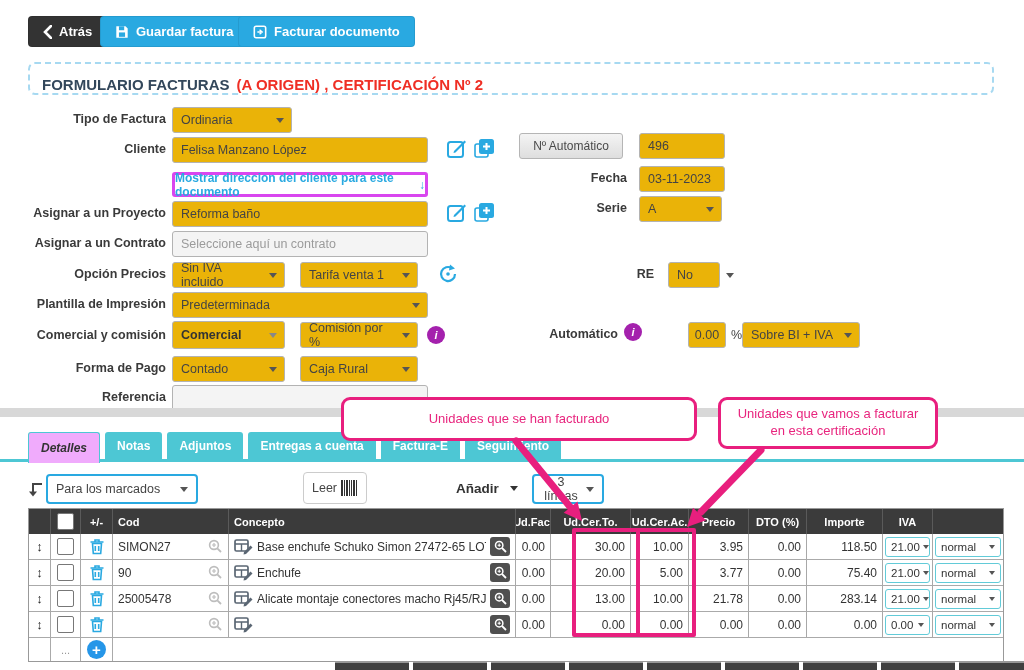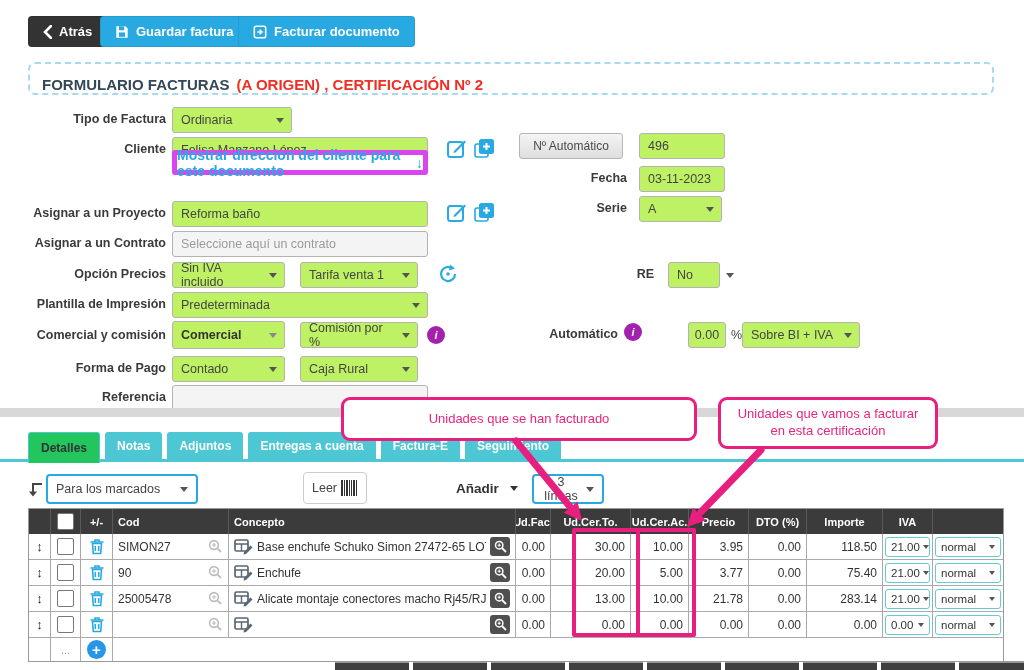--- a/index.html
+++ b/index.html
@@ -15,46 +15,46 @@
 
   
   .title-box{position:absolute;left:28px;top:62px;width:966px;height:33px;border:2px dashed #a7d9f1;
        border-radius:7px;display:flex;align-items:flex-end;padding:0 12px;box-sizing:border-box;
        font-size:15px;font-weight:bold;color:#33475b;white-space:pre;}
   .title-accent{color:#ef2e24;margin-left:7px;}
 
   
   .lbl{position:absolute;font-size:12.5px;font-weight:bold;color:#3a3a3a;text-align:right;width:150px;}
   .lblr{position:absolute;font-size:12.5px;font-weight:bold;color:#3a3a3a;text-align:right;width:120px;}
-  .inp,.sel{position:absolute;height:26px;border:1px solid #b3b3b3;border-radius:3px;background:#bef264;
+  .inp,.sel{position:absolute;height:26px;border:1px solid #b3b3b3;border-radius:3px;background:#eab308;
        font-size:12.5px;color:#444;display:flex;align-items:center;padding:0 8px;box-sizing:border-box;}
   .sel{justify-content:space-between;padding-right:7px;}
   .inp.ro{background:#f4f4f4;}
   .ph{color:#9b9b9b;}
   .chev{width:0;height:0;border-left:4px solid transparent;border-right:4px solid transparent;
         border-top:5px solid #555;margin-left:6px;flex:none;}
   .chev.gray{border-top-color:#888;}
   .chev.small{border-left-width:3px;border-right-width:3px;border-top-width:4px;margin-left:3px;}
-  .mostrar{position:absolute;left:172px;top:150px;width:256px;height:25px;border:5px solid #d946ef;
-       border-radius:3px;background:#fff;color:#29a9e1;font-weight:bold;font-size:14px;
+  .mostrar{position:absolute;left:172px;top:172px;width:256px;height:25px;border:3px solid #d946ef;
+       border-radius:3px;background:#fff;color:#29a9e1;font-weight:bold;font-size:12px;
        display:flex;align-items:center;justify-content:center;gap:5px;box-sizing:border-box;}
   .icon-abs{position:absolute;}
   .info{position:absolute;width:18px;height:18px;border-radius:50%;background:#a421ad;color:#fff;
        font-weight:bold;font-size:11px;display:flex;align-items:center;justify-content:center;font-style:italic;}
   .numauto{position:absolute;left:519px;top:133px;width:104px;height:26px;border:1px solid #b5b5b5;
        border-radius:3px;background:linear-gradient(#f4f4f4,#dedede);color:#4a4a4a;font-size:12px;
        display:flex;align-items:center;justify-content:center;box-sizing:border-box;}
   .pct{position:absolute;font-size:12.5px;color:#444;}
 
   
   .divider{position:absolute;left:0;top:408px;width:1024px;height:9px;background:#d8d8d8;}
   .tabs{position:absolute;left:28px;top:432px;display:flex;gap:5px;z-index:5;}
   .tab{height:27px;background:#4dc7d4;color:#fff;font-weight:bold;font-size:12px;display:flex;
        align-items:center;padding:0 12px;border-radius:3px 3px 0 0;box-sizing:border-box;}
-  .tab.active{background:#22c55e;color:#333;border:1px solid #4dc7d4;border-bottom:none;height:31px;z-index:6;}
+  .tab.active{background:#f0abfc;color:#333;border:1px solid #4dc7d4;border-bottom:none;height:31px;z-index:6;font-style:italic;}
   .tab-underline{position:absolute;left:0;top:459px;width:1024px;height:3px;background:#4dc7d4;z-index:4;}
 
   
   .marked-sel,.lines-sel{position:absolute;height:30px;border:2px solid #29a9e1;border-radius:4px;
        background:#fff;font-size:12.5px;color:#444;display:flex;align-items:center;
        justify-content:space-between;padding:0 8px;box-sizing:border-box;text-align:center;}
   .leer-btn{position:absolute;left:303px;top:472px;width:64px;height:32px;border:1px solid #ccc;
        border-radius:4px;background:#fff;display:flex;align-items:center;justify-content:center;gap:4px;
        font-size:12.5px;color:#444;box-sizing:border-box;}
   .anadir{position:absolute;left:456px;top:481px;font-size:13.5px;color:#333;display:flex;

